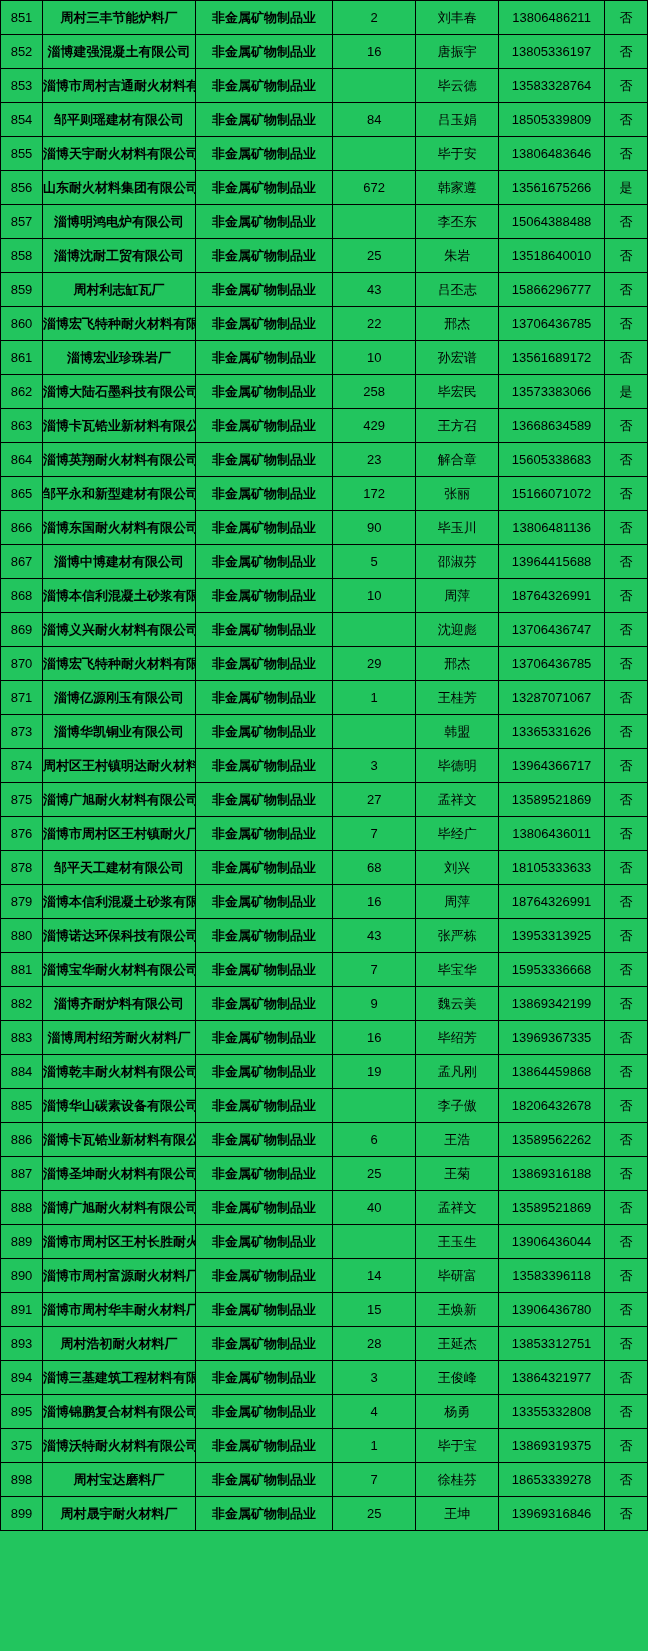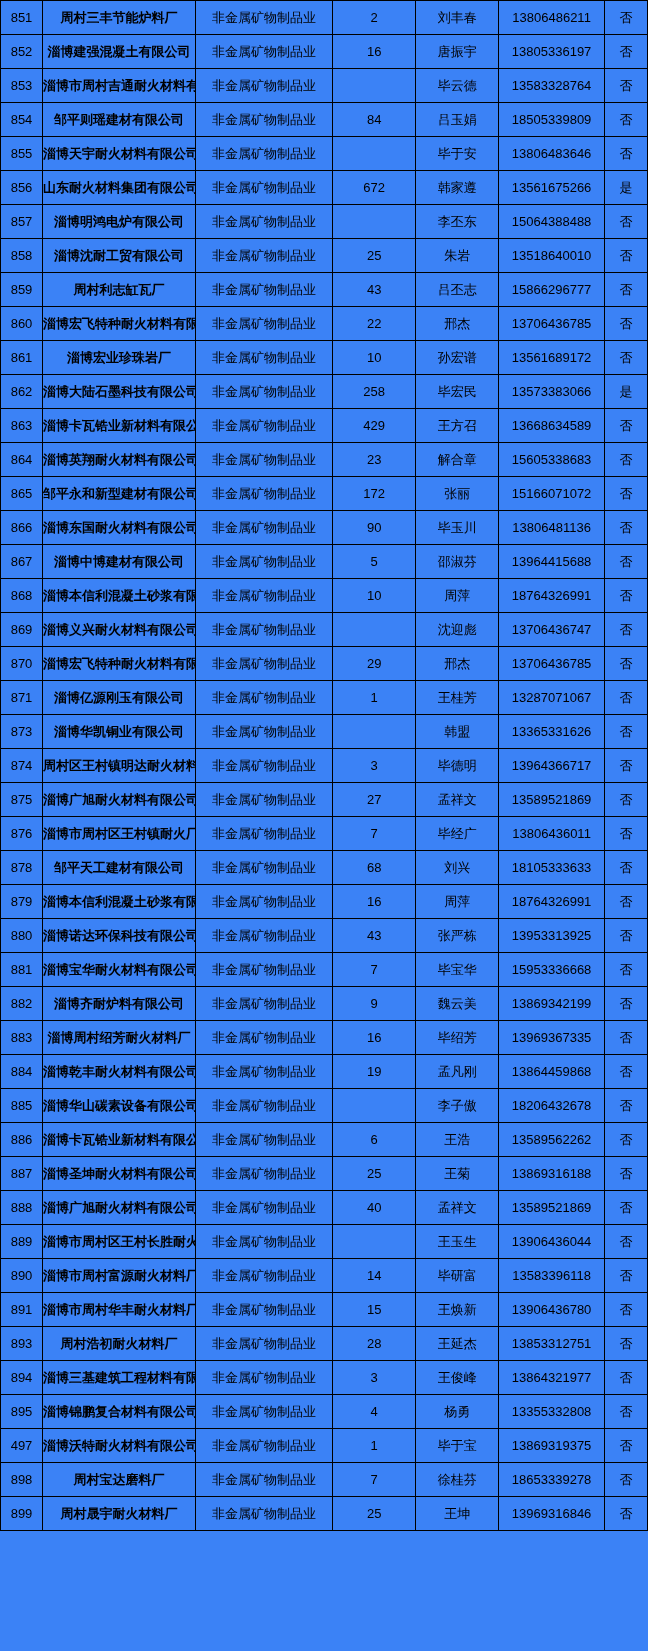--- a/index.html
+++ b/index.html
@@ -10,21 +10,21 @@
   body {
     font-family: "Liberation Sans", sans-serif;
     color: #000000;
   }
   .sheet {
     width: 648px;
     height: 1651px;
     box-sizing: border-box;
     overflow: hidden;
     position: relative;
-    background: #3b82f6;
+    background: #22c55e;
   }
   table.grid {
     border-collapse: collapse;
     table-layout: fixed;
     width: 648px;
   }
   table.grid td {
     border: 1px solid #000000;
     padding: 0;
     margin: 0;
@@ -40,21 +40,21 @@
   td.c-name {
     width: 148px;
     text-align: left;
     padding: 0 3px;
     white-space: normal;
     word-break: break-all;
     line-height: 15px;
     font-size: 13px;
     font-weight: bold;
   }
-  td.c-cat { width: 133px; font-size: 13px; }
+  td.c-cat { width: 133px; font-size: 13px; font-weight: bold; }
   td.c-num { width: 80px; font-size: 13px; }
   td.c-person { width: 80px; font-size: 13px; }
   td.c-phone { width: 102px; font-size: 13px; }
   td.c-flag { width: 41px; font-size: 13px; }
   .name-inner {
     display: block;
     max-height: 31px;
     overflow: hidden;
   }
 </style>
@@ -520,21 +520,21 @@
           <td class="c-name">
             <span class="name-inner">淄博锦鹏复合材料有限公司</span>
           </td>
           <td class="c-cat">非金属矿物制品业</td>
           <td class="c-num">4</td>
           <td class="c-person">杨勇</td>
           <td class="c-phone">13355332808</td>
           <td class="c-flag">否</td>
         </tr>
         <tr>
-          <td class="c-idx">497</td>
+          <td class="c-idx">375</td>
           <td class="c-name">
             <span class="name-inner">淄博沃特耐火材料有限公司</span>
           </td>
           <td class="c-cat">非金属矿物制品业</td>
           <td class="c-num">1</td>
           <td class="c-person">毕于宝</td>
           <td class="c-phone">13869319375</td>
           <td class="c-flag">否</td>
         </tr>
         <tr>

